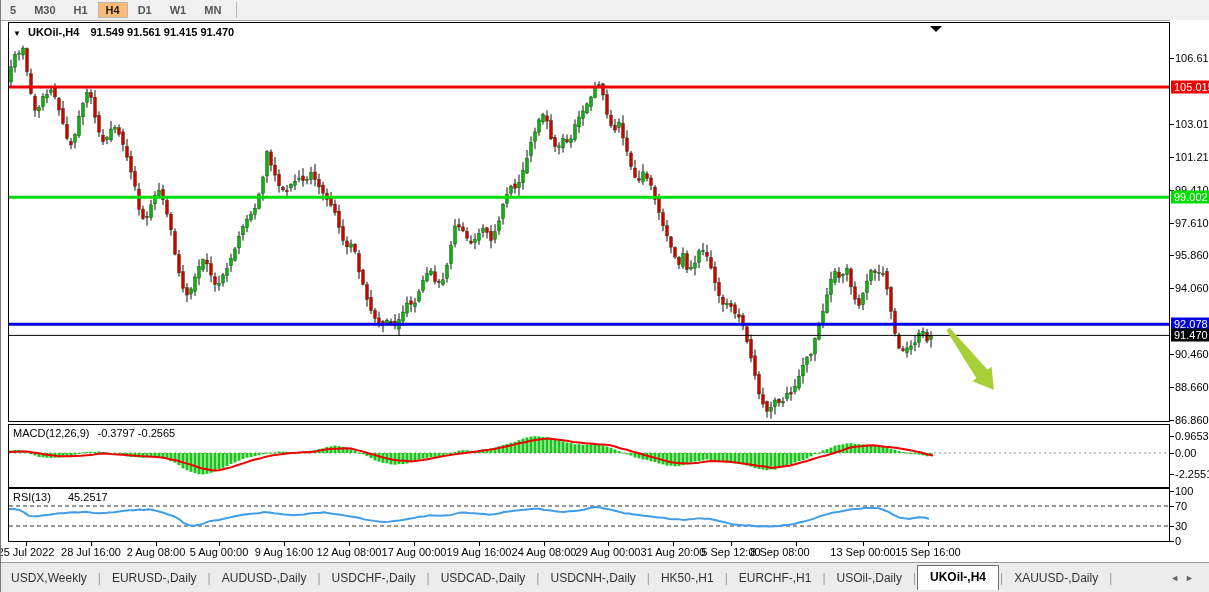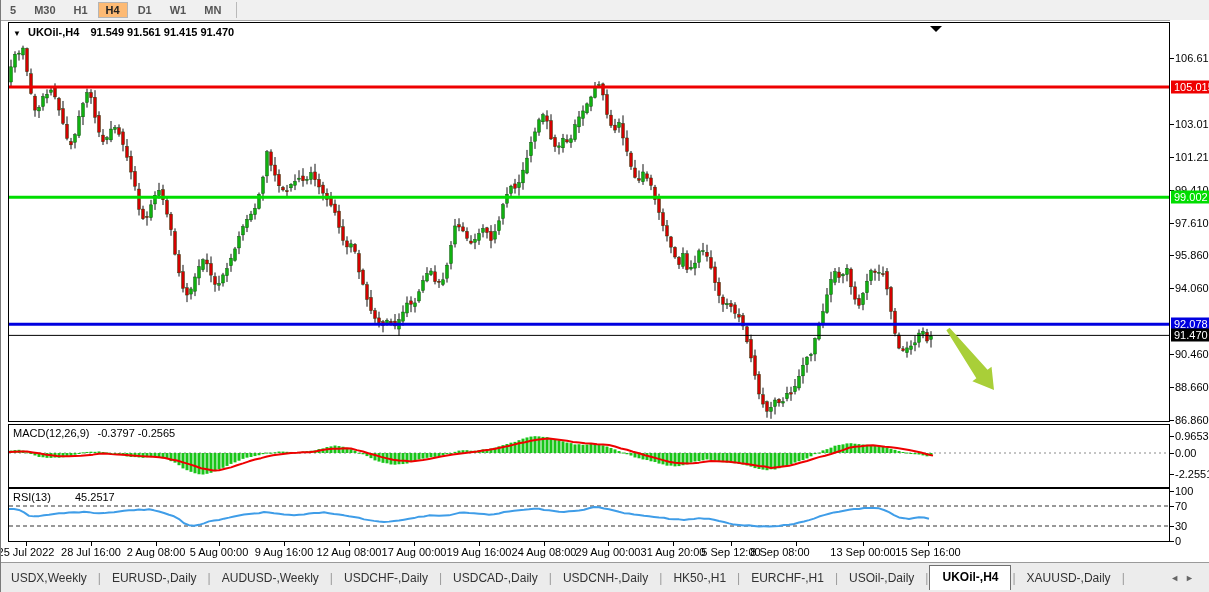--- a/index.html
+++ b/index.html
@@ -766,21 +766,21 @@
         <rect x="912.5" y="29" width="3" height="1.2495842642057688" fill="#18c518"></rect>
         <rect x="916.5" y="29" width="3" height="1.492161014387385" fill="#18c518"></rect>
         <rect x="920.5" y="29" width="3" height="2.395655964240433" fill="#18c518"></rect>
         <rect x="924.5" y="29" width="3" height="3.2906783985240082" fill="#18c518"></rect>
         <rect x="928.5" y="29" width="3" height="3.092779525362751" fill="#18c518"></rect>
         <polyline points="8,28.044908439327266 14,27.642640230738255 20,27.561424819165705 26,27.45830664250301 32,28.406343525591073 38,29.343724220006262 44,30.507519410777604 50,31.2643561486213 56,31.983399427181574 62,32.28658832327696 68,32.180848466549065 74,32.06860793338972 80,31.838999948633138 86,31.162290416978067 92,30.629123345646075 98,29.714748298731866 104,29.549589295776094 110,30.124194571457338 116,30.46112452833564 122,30.718515129699373 128,31.315383668810828 134,31.786390649965032 140,32.125261546450204 146,32.43049864035798 152,32.83324240486137 158,33.219631797379115 164,34.066391898157306 170,35.54596348963096 176,36.496899585087085 182,38.358105346290394 188,40.116474090967095 194,42.05074269154109 200,44.19278716253466 206,45.28635459161363 212,46.55473875288269 218,46.21560496659134 224,44.736311519540614 230,43.36706774355844 236,41.2595601015212 242,39.389692207096374 248,37.326121515528065 254,35.57374565941398 260,34.16065718534519 266,32.422031467930644 272,31.214808632159837 278,30.548998462717282 284,29.776680244749876 290,29.085536628443514 296,28.83714053622447 302,28.29645178576 308,28.36194808630273 314,27.417409085478866 320,26.23353666580515 326,25.313052076739258 332,24.697668583787745 338,24.73060187808238 344,24.36268071619095 350,24.427440352790292 356,26.10928850121796 362,27.5148704282986 368,29.5113798882009 374,31.060968021138105 380,32.844405767205174 386,34.382173171147 392,35.80595549310441 398,36.41275982343592 404,36.82579904311686 410,37.492080203053774 416,36.7476469827455 422,35.964314049148236 428,34.89583597309189 434,33.73643419457716 440,32.59393523439066 446,31.53205734757008 452,30.471968063942622 458,29.692683763897513 464,29.053645830946042 470,28.20002349538263 476,27.517005560686812 482,26.429392770468258 488,25.810719270969276 494,24.827698520645498 500,23.51473239737097 506,22.35471425239346 512,20.875001775333658 518,19.32247987004812 524,18.163036297762304 530,16.68984076601337 536,15.702511927176966 542,15.046597832679982 548,14.40151234133518 554,15.17158195039723 560,15.924496311048278 566,16.735975549436407 572,17.91633840839262 578,18.54684550956241 584,19.14169922754634 590,19.535106321133206 596,20.17416960483417 602,20.480625566936794 608,21.040745576531627 614,22.490345032743644 620,24.460828218667302 626,25.75384404652519 632,27.747472152293195 638,29.328017273371806 644,31.169979234433267 650,32.808283306722295 656,34.3697099346749 662,36.10996218378306 668,37.76410356013337 674,38.7773101895384 680,39.12681090037222 686,39.44888757145614 692,39.215820911864284 698,38.63548060482135 704,37.65647893782589 710,37.04958841598127 716,37.311507782097905 722,37.44158922458766 728,37.86656673532096 734,38.38633030723431 740,39.31392565724673 746,40.08707554726861 752,40.944338334373896 758,41.95771218706039 764,42.598020044537265 770,43.932495248457414 776,43.22898545312928 782,42.500804813444844 788,41.688365615927616 794,40.214693840863184 800,38.52319776579388 806,36.981401640186085 812,34.96638814431615 818,33.150138497869484 824,31.669647113108077 830,29.963391699001658 836,28.013935848926195 842,26.15694669659948 848,23.732758005368524 854,22.78917612701189 860,22.31002091105329 866,21.561061680747663 872,21.362200144259262 878,22.096021917829056 884,22.73457935163169 890,23.191521827690302 896,24.052095069789793 902,25.065551825172733 908,26.00270863555255 914,27.162293552385897 920,28.44722740801464 926,30.201193222757745 932,31.629207644307755 " fill="none" stroke="#ee0000" stroke-width="2" stroke-linejoin="round"></polyline>
       </svg></div>
 
   <div class="ind-label" style="top:491px">
     <span>RSI(13)</span>
-    <span style="margin-left:21px">45.2517</span>
+    <span style="margin-left:14px">45.2517</span>
   </div>
   <div class="canvas" id="rsiCanvas" style="top:488px;width:1169px;height:54px;"><svg width="1169" height="54">
         <rect x="7.5" y="0.5" width="1161" height="53" fill="#fff" stroke="#000" stroke-width="1"></rect>
         <line x1="8" y1="18" x2="1168" y2="18" stroke="#333" stroke-width="1" stroke-dasharray="4,3"></line>
         <line x1="8" y1="38" x2="1168" y2="38" stroke="#333" stroke-width="1" stroke-dasharray="4,3"></line>
         <polyline points="8,21.039483682485297 13,21.104567798126197 18,21.900201296045736 23,24.403055380377964 28,27.878905598563165 33,28.373126265802398 38,28.14204497307071 43,27.15045609804804 48,26.693036495583783 53,25.888783603960974 58,25.360439969575964 63,25.245007801793236 68,24.42552317521381 73,24.280938781937607 78,24.457557441022573 83,23.776371596419892 88,24.14291653877592 93,25.12464012855196 98,25.349601186788618 103,25.122387405570294 108,24.49390669770844 113,24.250982852117204 118,23.520349262817774 123,22.685343551542587 128,22.167778529987345 133,22.21732811360465 138,21.592319721728586 143,21.958530907061288 148,21.28272906373411 153,22.347150517790567 158,23.570788540830847 163,25.071150995278686 168,26.762717202274757 173,28.326082773630787 178,31.06825883325655 183,35.21521264933983 188,37.18295214348473 193,37.71942218658512 198,36.844132500980095 203,35.38411771063693 208,33.389831684133924 213,32.490394912636816 218,31.996097126246127 223,30.648580132991356 228,29.627240514312916 233,28.46603517172241 238,27.48806933289552 243,26.593030529934936 248,26.038364848424635 253,25.433253991440893 258,25.278906500874996 263,24.09139768292664 268,24.548630596394673 273,25.325059114031774 278,25.838625900858688 283,26.401332449656934 288,26.72258688608804 293,27.15051937686121 298,26.734195768064865 303,26.43964524809269 308,25.431383099337154 313,24.980542079079896 318,24.918814259433816 323,24.315080330365618 328,25.159714086283884 333,26.061544706424115 338,26.510866148994978 343,27.357928738766304 348,28.347247089670645 353,28.972924666673293 358,29.773273895424836 363,31.381086811943305 368,32.119993901687394 373,32.87646763506348 378,33.50967823346923 383,34.00490659018203 388,33.62393119973126 393,32.96689615902335 398,32.44119963370417 403,31.653438507206715 408,30.809888576685125 413,30.1085941451214 418,28.65770424823279 423,28.42183837361324 428,27.353895882175607 433,27.4995754508069 438,27.76584806978542 443,27.568059148189263 448,27.350113589223497 453,26.107503720124555 458,24.853866320235397 463,24.39358377489259 468,25.09920898984035 473,25.195945432867575 478,25.66572578179182 483,26.07311220782185 488,26.682107848293754 493,26.1419634273974 498,25.434217284332703 503,24.037932847797265 508,23.404722334095254 513,22.749623501774238 518,22.261225562395225 523,21.86352400863541 528,21.336047555715766 533,20.649609018955402 538,20.825387461995717 543,22.053984566715826 548,22.35637219575392 553,22.896179271605774 558,23.850758060983708 563,23.976052365583996 568,23.337670151004545 573,22.905080584933387 578,22.457509358103096 583,21.727792035578773 588,20.18247028400657 593,19.081607924308628 598,19.317487224331103 603,20.553865080125036 608,21.30398341451462 613,22.425079265912075 618,23.836738423428812 623,25.129706482185725 628,25.454316964163468 633,26.583080671401717 638,26.893379413709 643,27.658969112485693 648,28.28538130865593 653,28.945183433763077 658,29.583467179397076 663,29.73995607836798 668,30.901787349286792 673,31.325490258517675 678,31.37440536558472 683,32.070498870677966 688,31.32518194932493 693,30.914825022251648 698,30.128814816653403 703,30.65781219680798 708,30.792589882357674 713,31.72794247004981 718,33.042757537472085 723,33.928486405018134 728,35.35948186485723 733,36.59805281681474 738,37.09029807872139 743,37.58814659628547 748,37.35405278671533 753,37.89748964638761 758,38.45648660950053 763,38.22594937086103 768,38.46459353653097 773,38.19699215259561 778,37.96749662191144 783,36.966022230079375 788,36.8249036341673 793,35.93703680406327 798,34.49586525590473 803,33.49532559548197 808,32.10739710193593 813,30.590973516910594 818,28.58107758864446 823,27.12840676270423 828,25.718855461237695 833,24.385056028336635 838,23.834643132798362 843,22.79211127196129 848,21.848428097025817 853,21.065330043691233 858,20.985449188086193 863,19.93731723080856 868,20.02706971634177 873,20.07621164844994 878,20.366570700642967 883,21.972594901011348 888,24.18956330006472 893,27.068092194152996 898,29.445317940437235 903,30.13907034443696 908,31.070883133937627 913,30.058696333272337 918,29.148650414403505 923,29.505554001964583 928,30.7228322479408 " fill="none" stroke="#3f9de8" stroke-width="2" stroke-linejoin="round"></polyline>
       </svg></div>
 
   <div class="axis" id="axis">
       <div class="tickdash" style="top: 37.8167px;"></div>
@@ -853,21 +853,21 @@
       <div class="xlab" style="left: 862px;">13 Sep 00:00</div>
       <div class="xtick" style="left: 927px;"></div>
       <div class="xlab" style="left: 927px;">15 Sep 16:00</div>
     </div>
 
   <div class="tabbar" id="tabbar">
       <div class="tab">USDX,Weekly</div>
       <div class="tabsep">|</div>
       <div class="tab">EURUSD-,Daily</div>
       <div class="tabsep">|</div>
-      <div class="tab">AUDUSD-,Weekly</div>
+      <div class="tab">AUDUSD-,Daily</div>
       <div class="tabsep">|</div>
       <div class="tab">USDCHF-,Daily</div>
       <div class="tabsep">|</div>
       <div class="tab">USDCAD-,Daily</div>
       <div class="tabsep">|</div>
       <div class="tab">USDCNH-,Daily</div>
       <div class="tabsep">|</div>
       <div class="tab">HK50-,H1</div>
       <div class="tabsep">|</div>
       <div class="tab">EURCHF-,H1</div>

